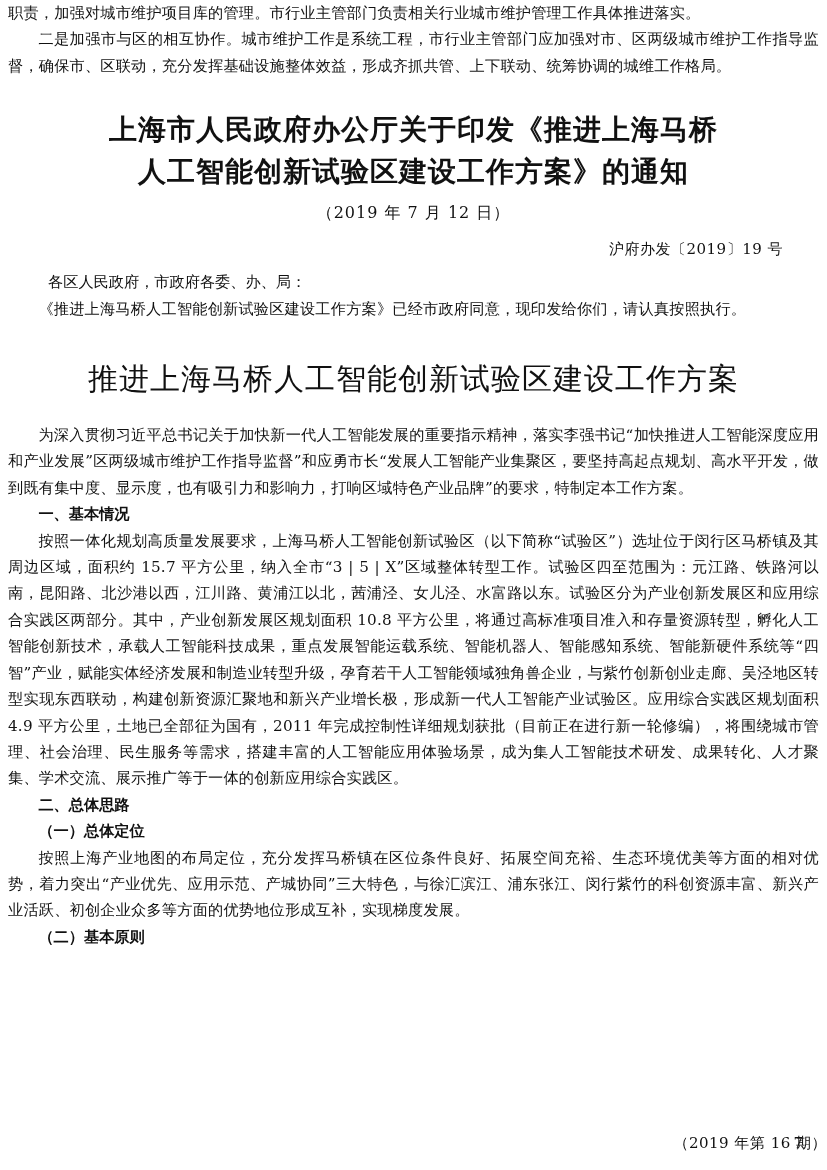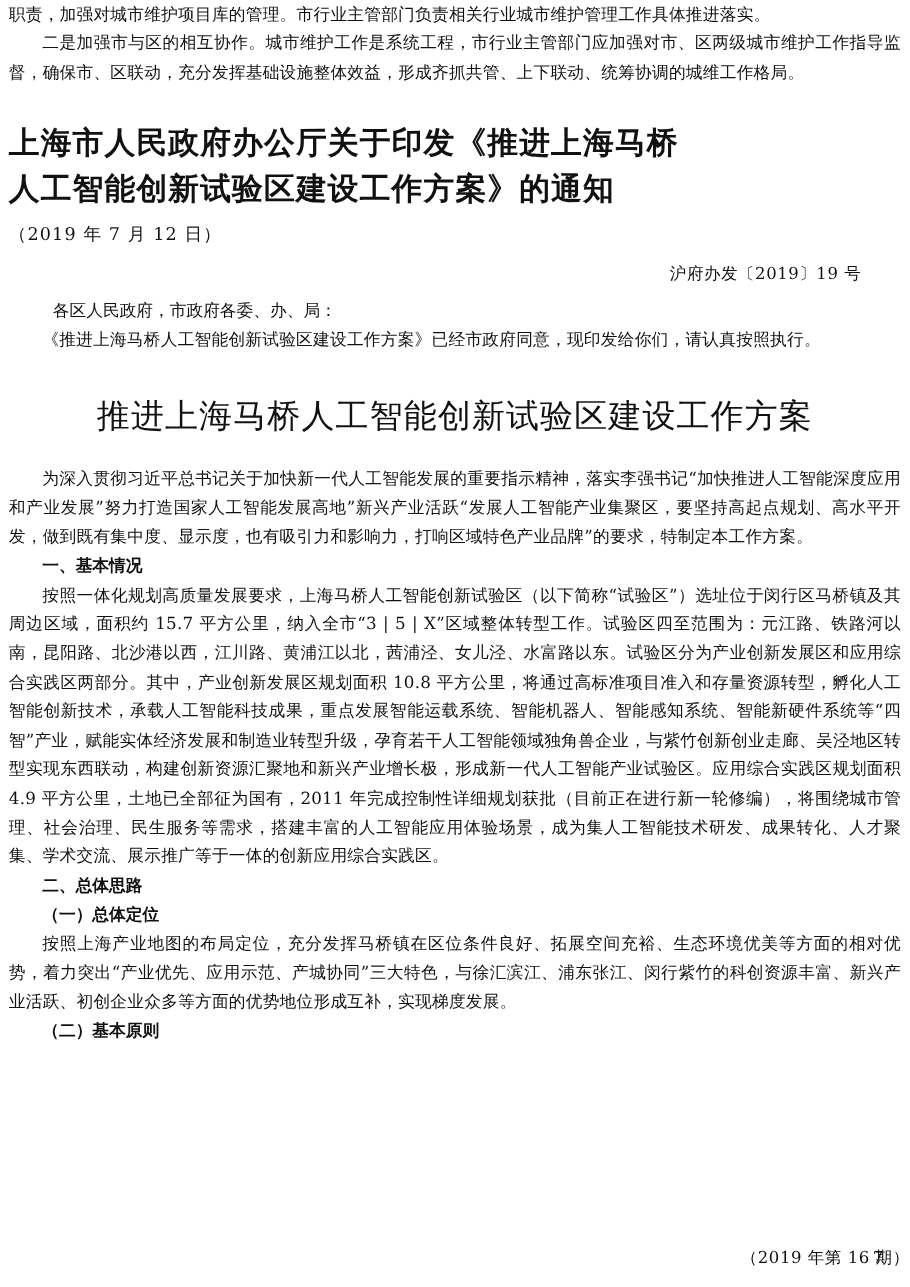--- a/index.html
+++ b/index.html
@@ -35,20 +35,21 @@
     line-height: 26.4px;
     text-align: justify;
     text-justify: inter-ideograph;
     letter-spacing: 0.2px;
   }
   p.indent2 {
     text-indent: 2em;
   }
   .title-block {
     margin-top: 30px;
+    text-align: center;
   }
   h1.doc-title {
     margin: 0;
     font-size: 28px;
     line-height: 42px;
     font-weight: bold;
     letter-spacing: 1px;
     font-family: "DejaVu Serif", "Liberation Serif", serif;
   }
   .doc-date {
@@ -130,21 +131,21 @@
       <div class="doc-date">（2019 年 7 月 12 日）</div>
     </div>
 
     <div class="doc-number">沪府办发〔2019〕19 号</div>
 
     <div class="addressee">各区人民政府，市政府各委、办、局：</div>
     <p class="para indent2">《推进上海马桥人工智能创新试验区建设工作方案》已经市政府同意，现印发给你们，请认真按照执行。</p>
 
     <h2 class="plan-title">推进上海马桥人工智能创新试验区建设工作方案</h2>
 
-    <p class="para indent2" style="margin-top:20px;">为深入贯彻习近平总书记关于加快新一代人工智能发展的重要指示精神，落实李强书记“加快推进人工智能深度应用和产业发展”努力打造国家人工智能发展高地”新兴产业活跃“发展人工智能产业集聚区，要坚持高起点规划、高水平开发，做到既有集中度、显示度，也有吸引力和影响力，打响区域特色产业品牌”的要求，特制定本工作方案。</p>
+    <p class="para indent2" style="margin-top:20px;">为深入贯彻习近平总书记关于加快新一代人工智能发展的重要指示精神，落实李强书记“加快推进人工智能深度应用和产业发展”区两级城市维护工作指导监督”和应勇市长“发展人工智能产业集聚区，要坚持高起点规划、高水平开发，做到既有集中度、显示度，也有吸引力和影响力，打响区域特色产业品牌”的要求，特制定本工作方案。</p>
 
     <p class="section-head">一、基本情况</p>
     <p class="para indent2">按照一体化规划高质量发展要求，上海马桥人工智能创新试验区（以下简称“试验区”）选址位于闵行区马桥镇及其周边区域，面积约 15.7 平方公里，纳入全市“3 | 5 | X”区域整体转型工作。试验区四至范围为：元江路、铁路河以南，昆阳路、北沙港以西，江川路、黄浦江以北，茜浦泾、女儿泾、水富路以东。试验区分为产业创新发展区和应用综合实践区两部分。其中，产业创新发展区规划面积 10.8 平方公里，将通过高标准项目准入和存量资源转型，孵化人工智能创新技术，承载人工智能科技成果，重点发展智能运载系统、智能机器人、智能感知系统、智能新硬件系统等“四智”产业，赋能实体经济发展和制造业转型升级，孕育若干人工智能领域独角兽企业，与紫竹创新创业走廊、吴泾地区转型实现东西联动，构建创新资源汇聚地和新兴产业增长极，形成新一代人工智能产业试验区。应用综合实践区规划面积 4.9 平方公里，土地已全部征为国有，2011 年完成控制性详细规划获批（目前正在进行新一轮修编），将围绕城市管理、社会治理、民生服务等需求，搭建丰富的人工智能应用体验场景，成为集人工智能技术研发、成果转化、人才聚集、学术交流、展示推广等于一体的创新应用综合实践区。</p>
 
     <p class="section-head">二、总体思路</p>
     <p class="sub-head">（一）总体定位</p>
     <p class="para indent2">按照上海产业地图的布局定位，充分发挥马桥镇在区位条件良好、拓展空间充裕、生态环境优美等方面的相对优势，着力突出“产业优先、应用示范、产城协同”三大特色，与徐汇滨江、浦东张江、闵行紫竹的科创资源丰富、新兴产业活跃、初创企业众多等方面的优势地位形成互补，实现梯度发展。</p>
     <p class="sub-head">（二）基本原则</p>
 
   </div>

